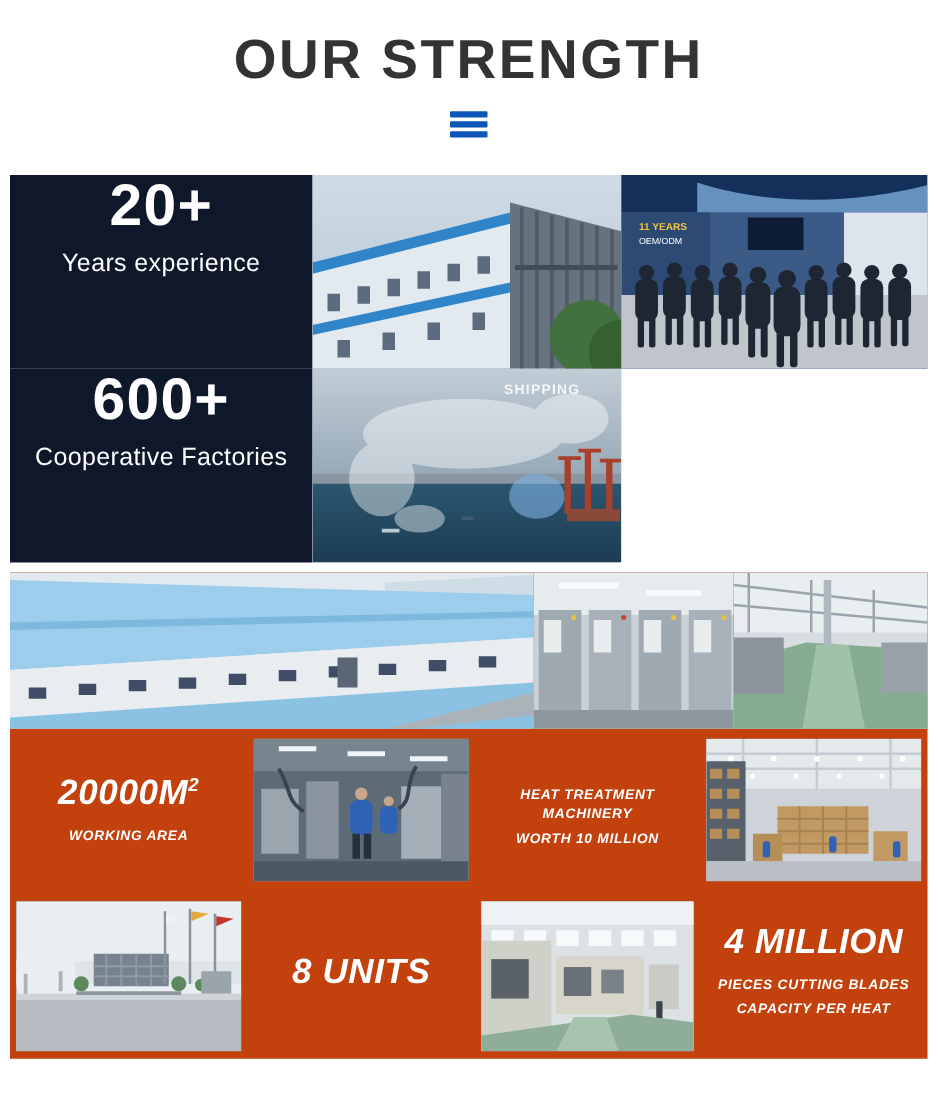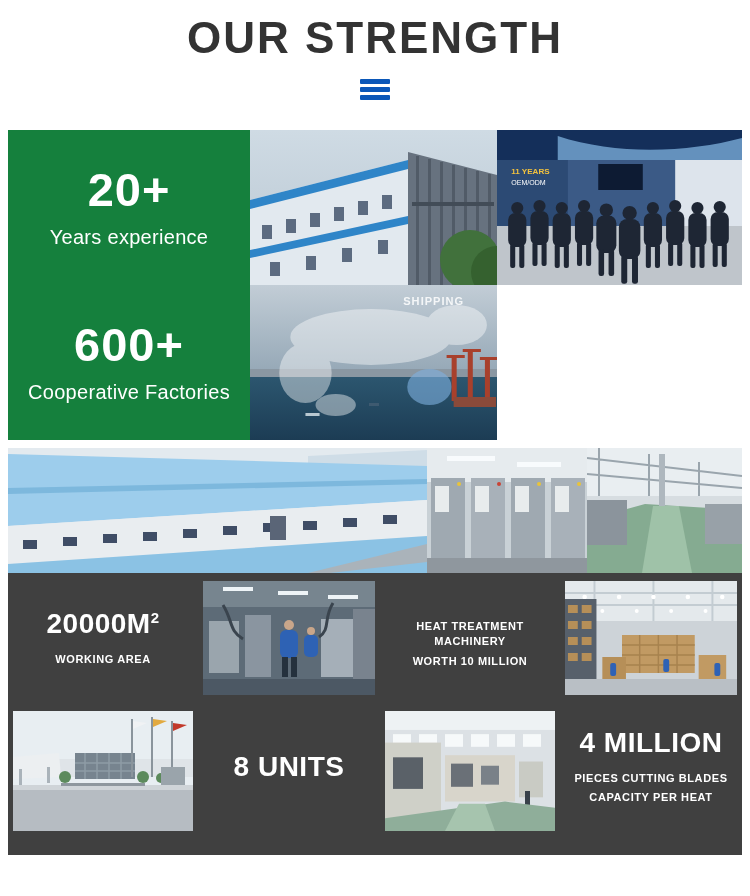--- a/index.html
+++ b/index.html
@@ -2,45 +2,45 @@
 <html><head>
 <meta charset="utf-8">
 <style>
   * { box-sizing: border-box; }
   html,body { margin:0; padding:0; }
   body {
     width:750px; height:896px; background:#ffffff; overflow:hidden;
     font-family:"Liberation Sans", sans-serif;
   }
   
-  .header { text-align:center; padding-top:10px; }
+  .header { text-align:center; padding-top:20px; }
   .page-title {
     font-size:44px; font-weight:bold; color:#333333; letter-spacing:2px;
     line-height:1.25;
   }
   .divider-icon { width:30px; margin:14px auto 0; display:flex; flex-direction:column; gap:3px; }
   .divider-icon i { display:block; height:5px; background:#0B57B8; border-radius:1px; }
 
   
   .grid1 {
     margin:30px 8px 0; display:grid;
     grid-template-columns:242px 247px 245px;
     grid-auto-rows:155px;
   }
   .stat-panel {
-    background:#15803d; color:#ffffff; display:flex; flex-direction:column;
-    align-items:center; justify-content:center;
+    background:#0f172a; color:#ffffff; display:flex; flex-direction:column;
+    align-items:center; 
   }
   .stat-value { font-size:47px; font-weight:bold; letter-spacing:1px; line-height:1; }
   .stat-label { font-size:20px; margin-top:13px; letter-spacing:.3px; }
   .photo { position:relative; overflow:hidden; background:#9fb0bd; }
   .photo svg { display:block; width:100%; height:100%; }
 
   
-  .facility { margin:8px 8px 0; background:#404040; padding-bottom:24px; }
+  .facility { margin:8px 8px 0; background:#c2410c; padding-bottom:6px;font-style:italic; }
   .rowA { display:flex; height:125px; }
   .rowA .pA1 { width:419px; } .rowA .pA2 { width:160px; } .rowA .pA3 { width:155px; }
   .rowB, .rowC { display:flex; }
   .rowB { height:130px; } .rowC { height:128px; }
   .c1 { width:190px; } .c2 { width:182px; } .c3 { width:180px; } .c4 { width:182px; }
   .cell-photo { padding:8px 5px; }
   .rowC .cell-photo { padding:8px 5px 0; }
   .cell-photo .photo { width:100%; height:100%; }
   .facility-stat {
     display:flex; flex-direction:column; align-items:center; justify-content:center;

